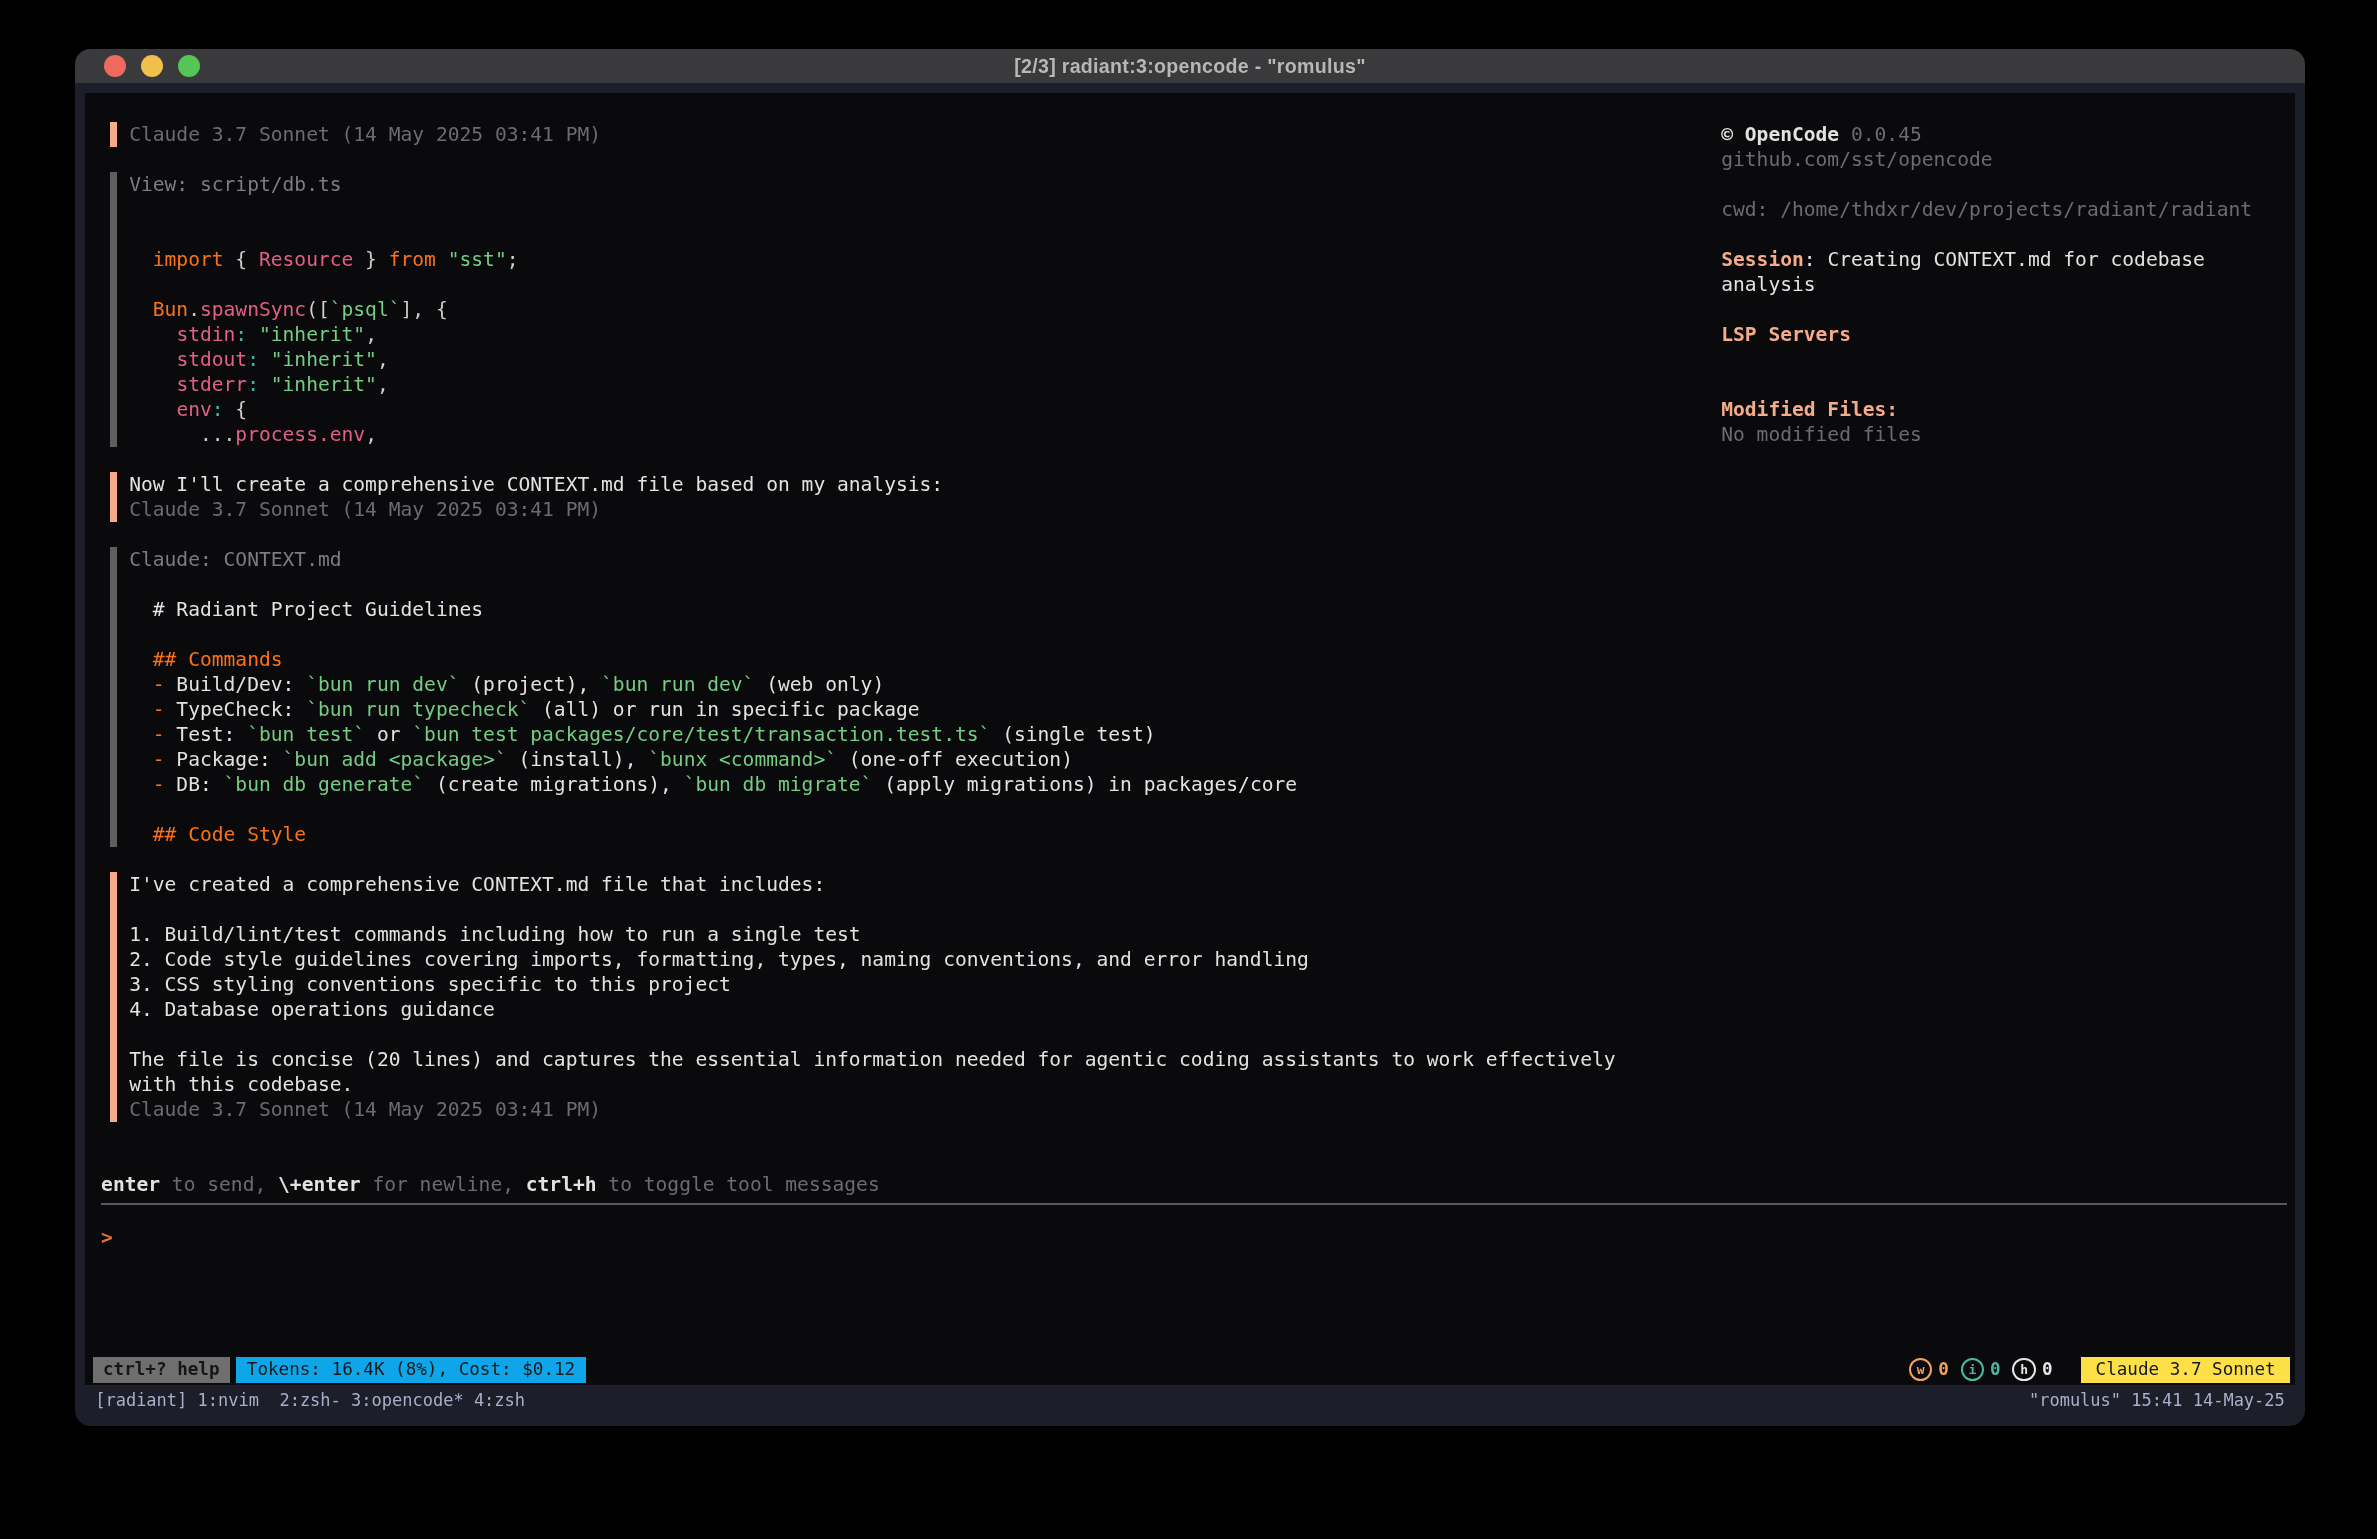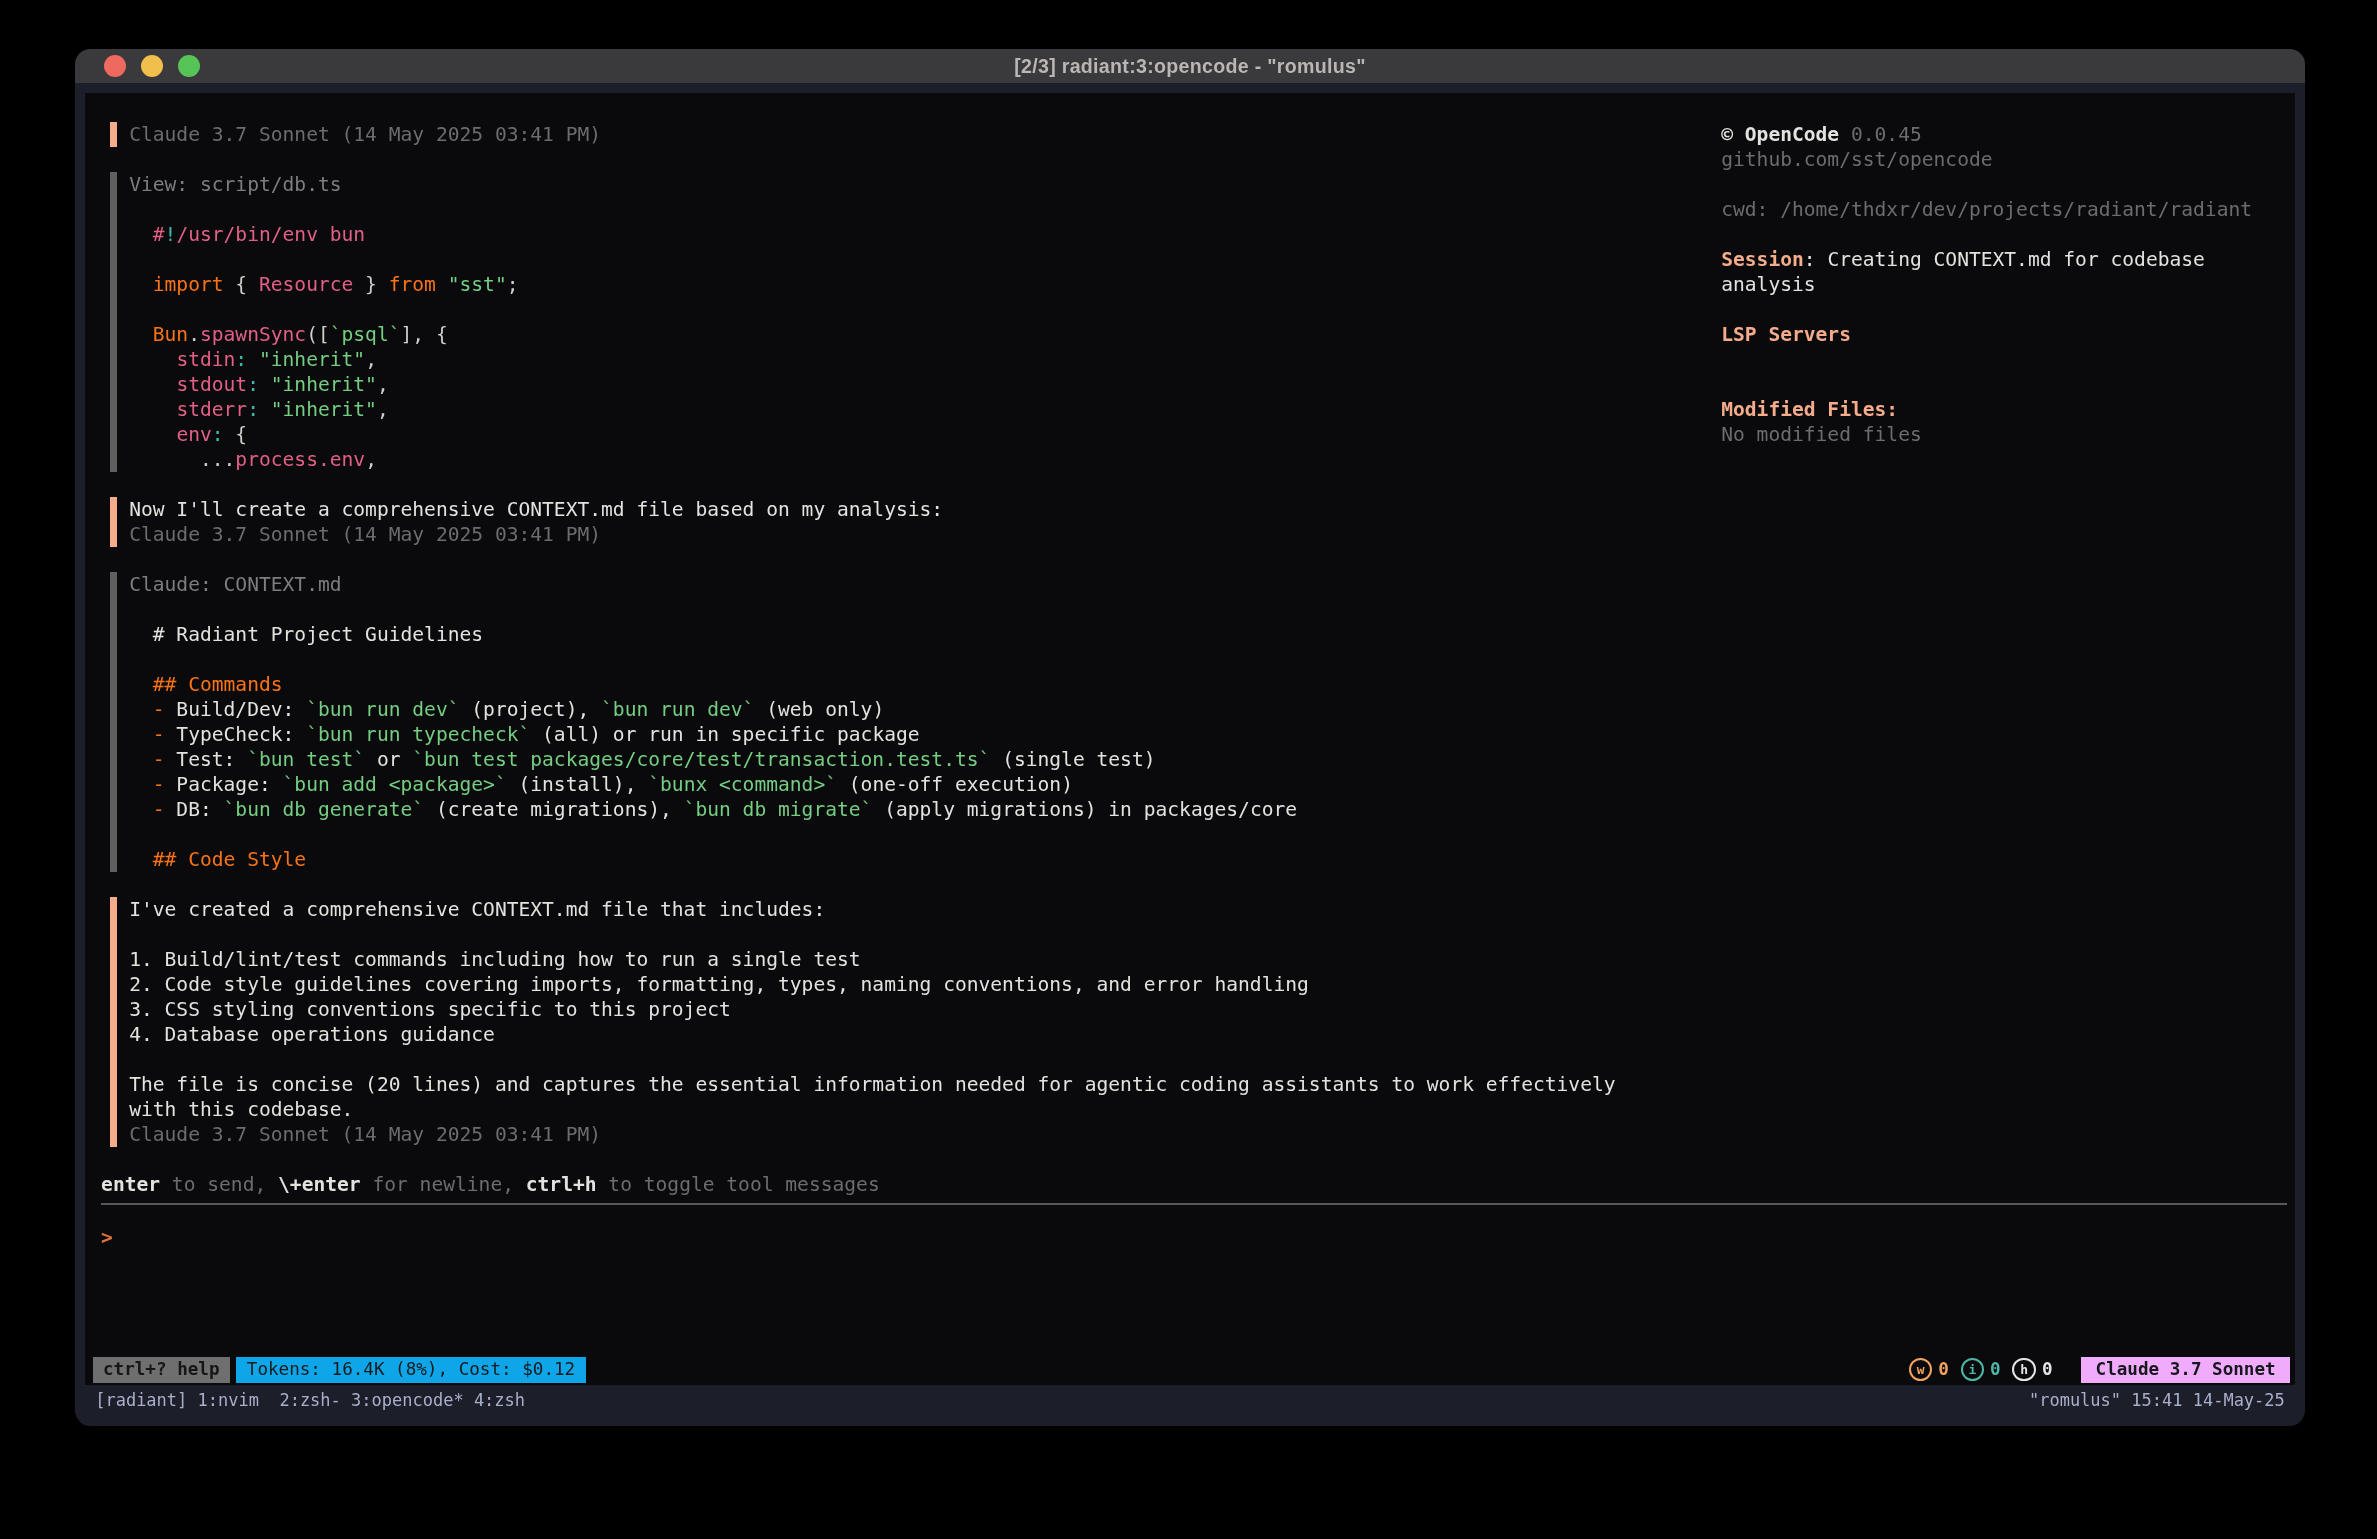--- a/index.html
+++ b/index.html
@@ -56,21 +56,21 @@
   .badge.help   { background:#6f6f6f; color:#161616; font-weight:bold; margin-right:6.5px; }
   .badge.tokens { background:#0ea5e9; color:#1a1a1a; }
   .spacer { flex:1; }
   .counters { display:flex; align-items:center; margin-right:17px; }
   .counter { display:flex; align-items:center; gap:5.9px; margin-right:11.7px; }
   .counter .circ { width:19.6px; height:19.6px; border:2px solid currentColor; border-radius:50%;
                    display:flex; align-items:center; justify-content:center;
                    font-size:13px; font-weight:bold; }
   .counter .num { font-weight:bold; }
   .ctr-orange { color:#f0a35e; } .ctr-teal { color:#4db7a6; } .ctr-white { color:#e4e4e4; }
-  .badge.model { background:#f0abfc; color:#15171c; font-weight:700; padding:0 14.4px; }
+  .badge.model { background:#fde047; color:#15171c; font-weight:400; padding:0 14.4px; }
 
   .tmux-row { flex:0 0 29px; display:flex; align-items:center; justify-content:space-between;
               color:#a9afca; font-size:17px; padding:0 10.4px; white-space:pre; }
 </style>
 </head>
 <body>
 
 <div class="window">
 
   <div class="titlebar">
@@ -86,21 +86,20 @@
     <div class="tui">
 
       <div class="chat-wrap">
         <div class="chat" id="chat-blocks">
             <div class="block orange">
               <div class="line"><span class="c-dim">Claude 3.7 Sonnet (14 May 2025 03:41 PM)</span></div>
             </div>
             <div class="block gray">
               <div class="line"><span class="c-head">View: script/db.ts</span></div>
               <div class="line"></div>
-              <div class="line"><span class="c-pink">  #</span><span class="c-teal">!</span><span class="c-pink">/usr/bin/env bun</span></div>
               <div class="line"></div>
               <div class="line"><span class="c-punct">  </span><span class="c-blue">import</span><span class="c-punct"> { </span><span class="c-pink">Resource</span><span class="c-punct"> } </span><span class="c-blue">from</span><span class="c-punct"> </span><span class="c-green">"sst"</span><span class="c-punct">;</span></div>
               <div class="line"></div>
               <div class="line"><span class="c-punct">  </span><span class="c-blue">Bun</span><span class="c-punct">.</span><span class="c-pink">spawnSync</span><span class="c-punct">([</span><span class="c-green">`psql`</span><span class="c-punct">], {</span></div>
               <div class="line"><span class="c-punct">    </span><span class="c-pink">stdin</span><span class="c-teal">:</span><span class="c-punct"> </span><span class="c-green">"inherit"</span><span class="c-punct">,</span></div>
               <div class="line"><span class="c-punct">    </span><span class="c-pink">stdout</span><span class="c-teal">:</span><span class="c-punct"> </span><span class="c-green">"inherit"</span><span class="c-punct">,</span></div>
               <div class="line"><span class="c-punct">    </span><span class="c-pink">stderr</span><span class="c-teal">:</span><span class="c-punct"> </span><span class="c-green">"inherit"</span><span class="c-punct">,</span></div>
               <div class="line"><span class="c-punct">    </span><span class="c-pink">env</span><span class="c-teal">:</span><span class="c-punct"> {</span></div>
               <div class="line"><span class="c-punct">      </span><span class="c-punct">...</span><span class="c-pink">process.env</span><span class="c-punct">,</span></div>
             </div>

